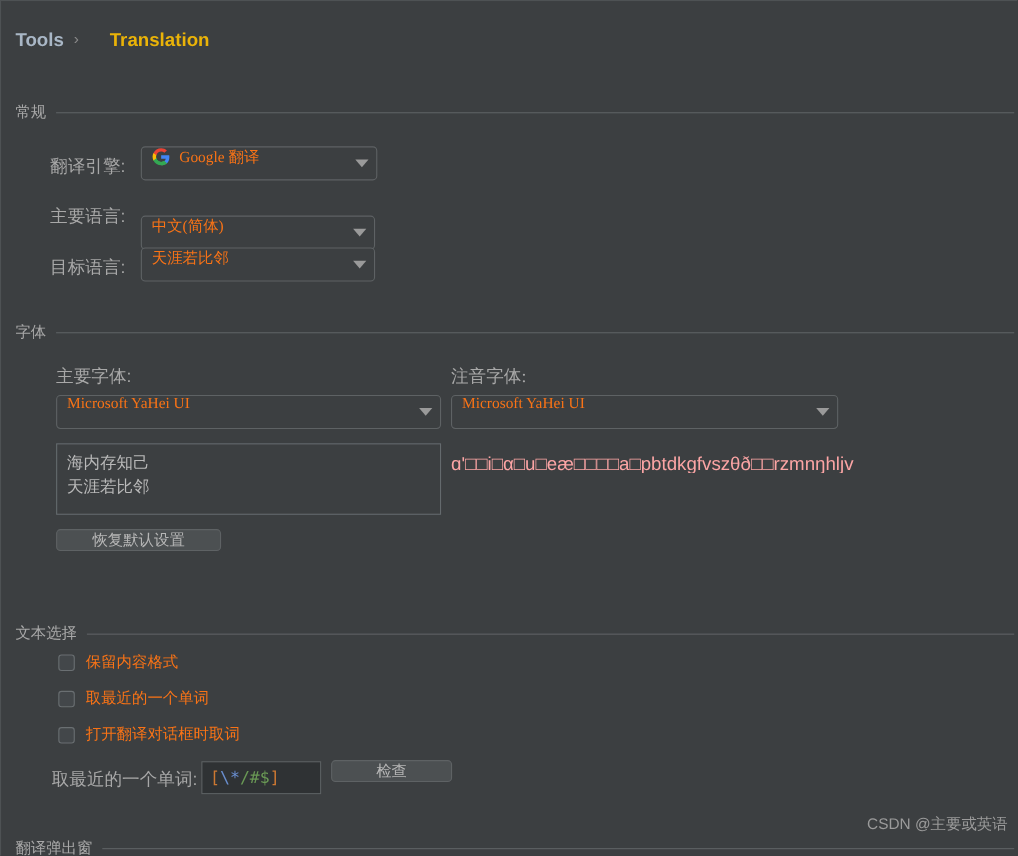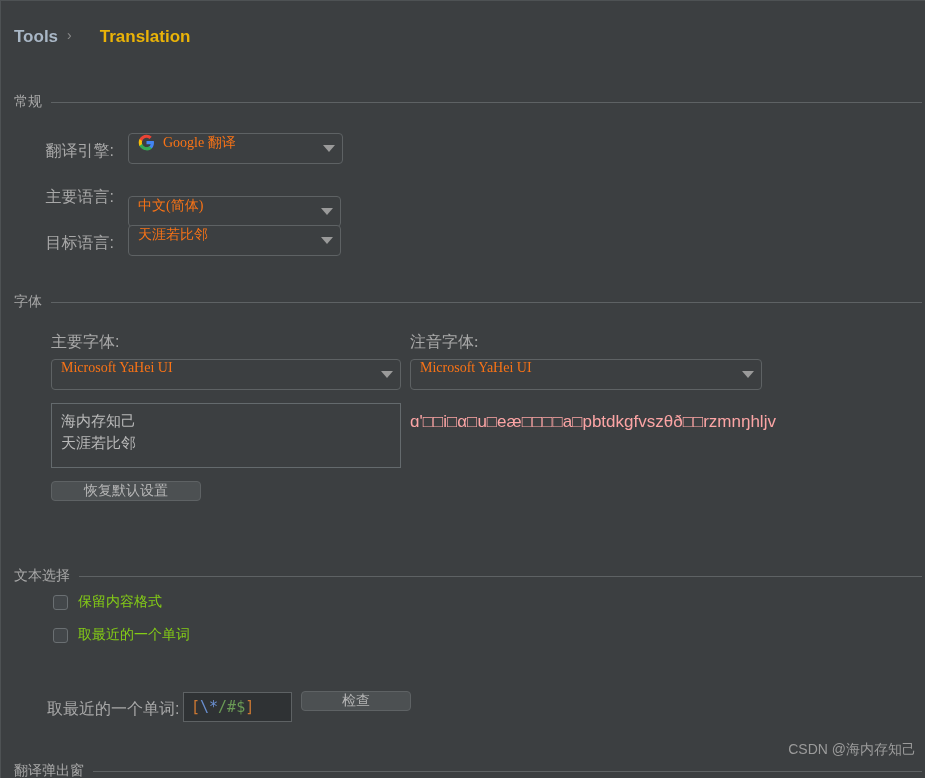--- a/index.html
+++ b/index.html
@@ -158,21 +158,21 @@
     cursor: default;
   }
 
   
   .checkrow {
     position: absolute;
     display: flex;
     align-items: center;
     gap: 10px;
     font-size: 14px;
-    color: #84cc16;
+    color: #f97316;
     white-space: nowrap;
   }
   .checkbox {
     width: 15px; height: 15px;
     border: 1px solid #6a6f72;
     border-radius: 3px;
     background: #43474a;
     flex: 0 0 auto;
   }
 
@@ -290,32 +290,36 @@
   <div class="checkrow" style="left:53px; top:593px;">
     <span class="checkbox"></span>
     <span>保留内容格式</span>
   </div>
 
   <div class="checkrow" style="left:53px; top:626px;">
     <span class="checkbox"></span>
     <span>取最近的一个单词</span>
   </div>
 
+  <div class="checkrow" style="left:53px; top:659px;">
+    <span class="checkbox"></span>
+    <span>打开翻译对话框时取词</span>
+  </div>
 
   <div class="field-label" style="left:47px; top:699px; text-align:left;">取最近的一个单词:</div>
 
   <div class="regex-input" style="left:183px; top:692px; width:109px;">
     <span class="tok" style="color:#cc7832">[</span>
     <span class="tok" style="color:#6a8fd0">\*</span>
     <span class="tok" style="color:#6a9955">/#$</span>
     <span class="tok" style="color:#cc7832">]</span>
   </div>
 
   <div class="btn" style="left:301px; top:691px; width:110px;">检查</div>
 
   <div class="section" style="top:762px;">
     <span class="label">翻译弹出窗</span>
     <span class="rule"></span>
   </div>
 
-  <div class="watermark">CSDN @海内存知己</div>
+  <div class="watermark">CSDN @主要或英语</div>
 
 </div>
 
 </body></html>

